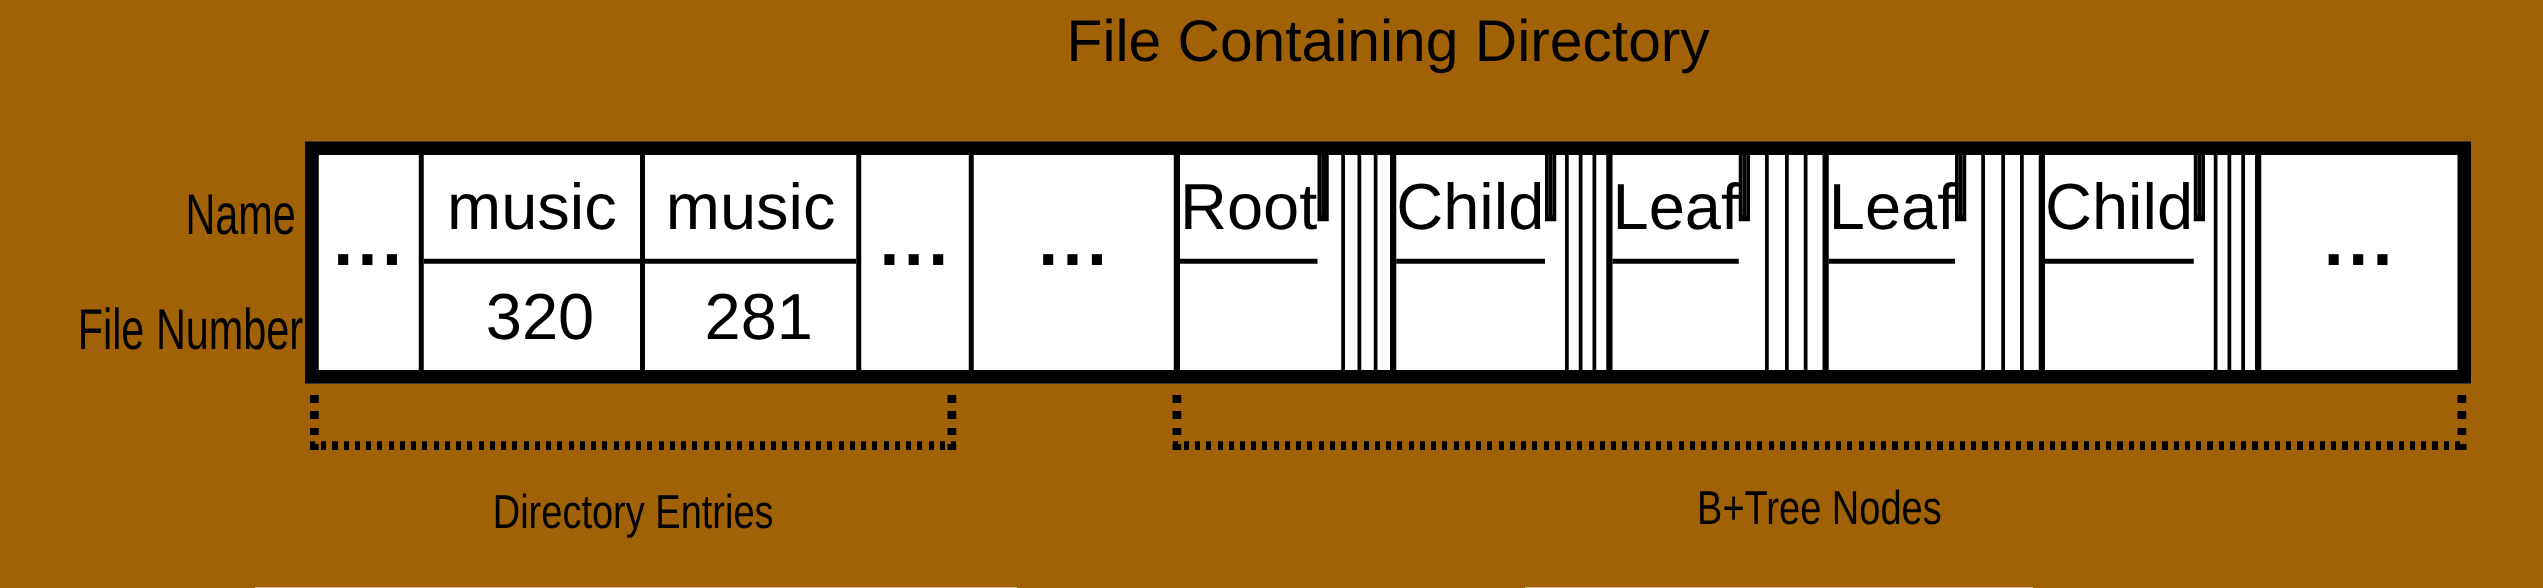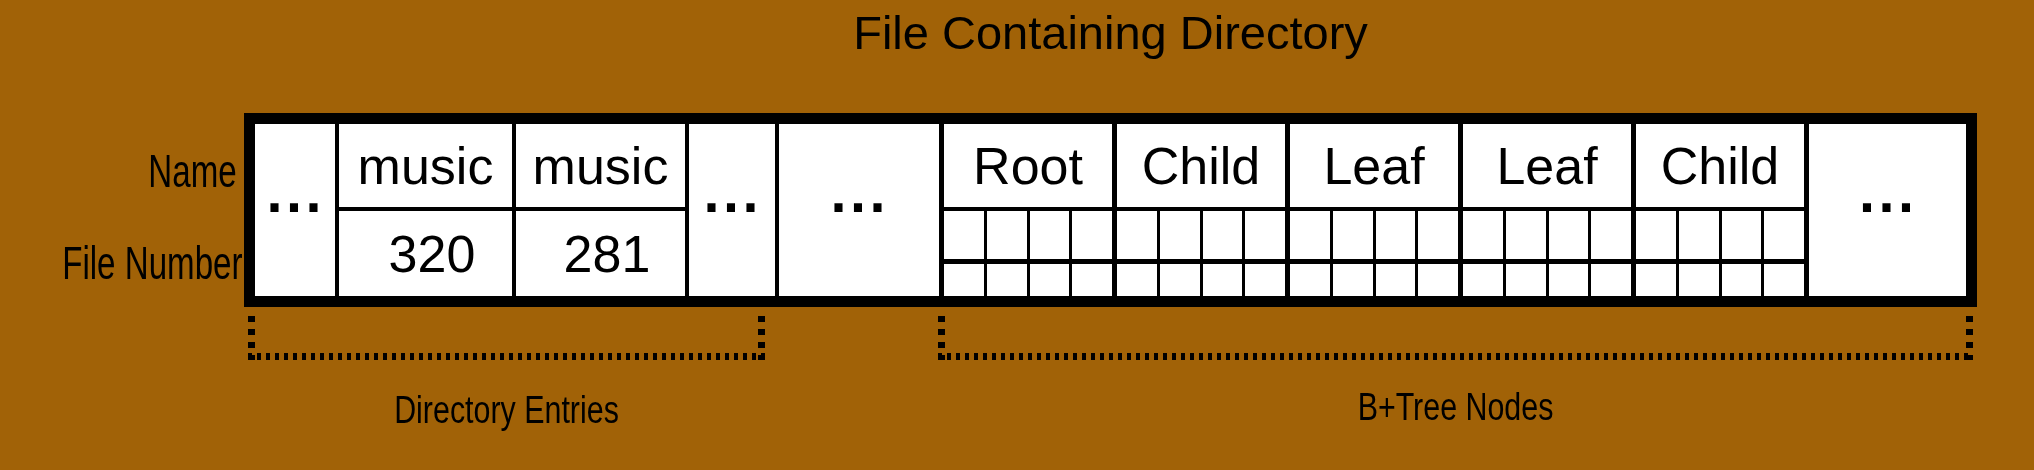--- a/index.html
+++ b/index.html
@@ -91,21 +91,21 @@
     display: flex; align-items: center; justify-content: center;
     font-size: 52px;
     margin-left: 13px;
   }
 
   
   .node {
     width: 173px;
     border-left: 5px solid #000;
     display: flex;
-    flex-direction: column;
+    flex-direction: row;
   }
   .node-label {
     height: 83px;
     border-bottom: 4px solid #000;
     display: flex; align-items: center; justify-content: center;
     font-size: 52px;
   }
   .node-row { display: flex; }
   .node-row.r1 { height: 48px; border-bottom: 5px solid #000; }
   .node-row.r2 { flex: 1 1 auto; }

